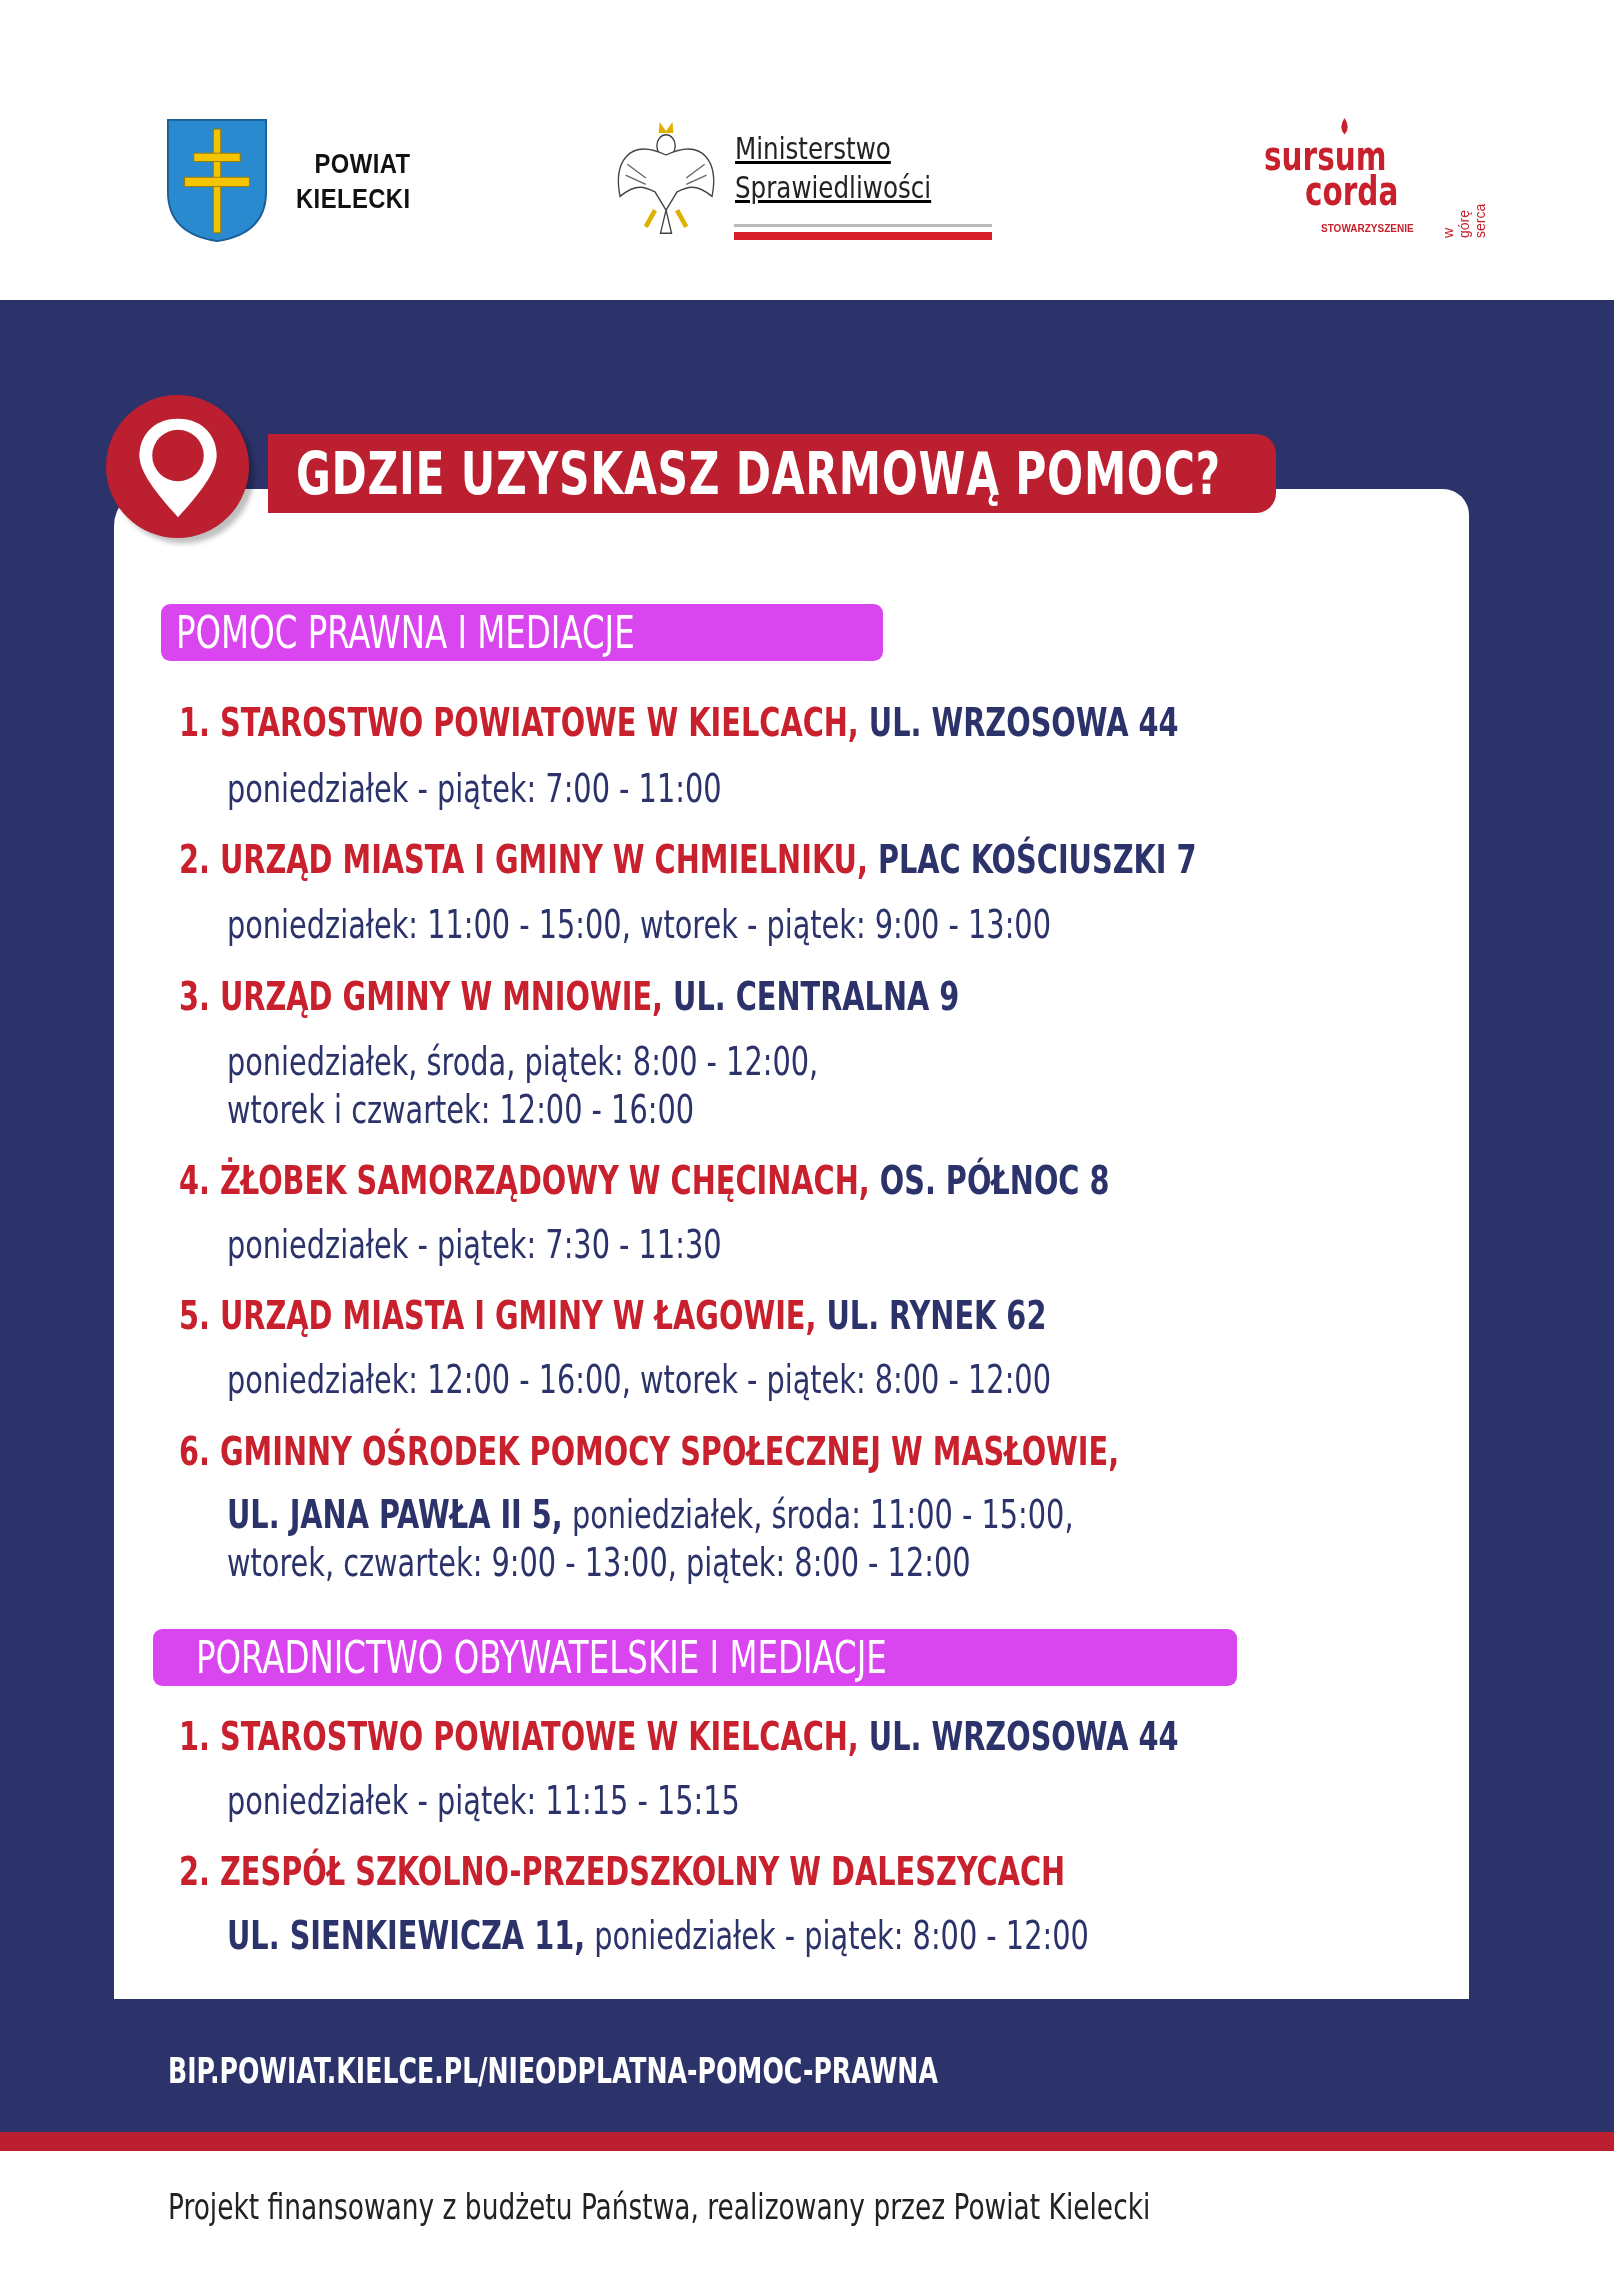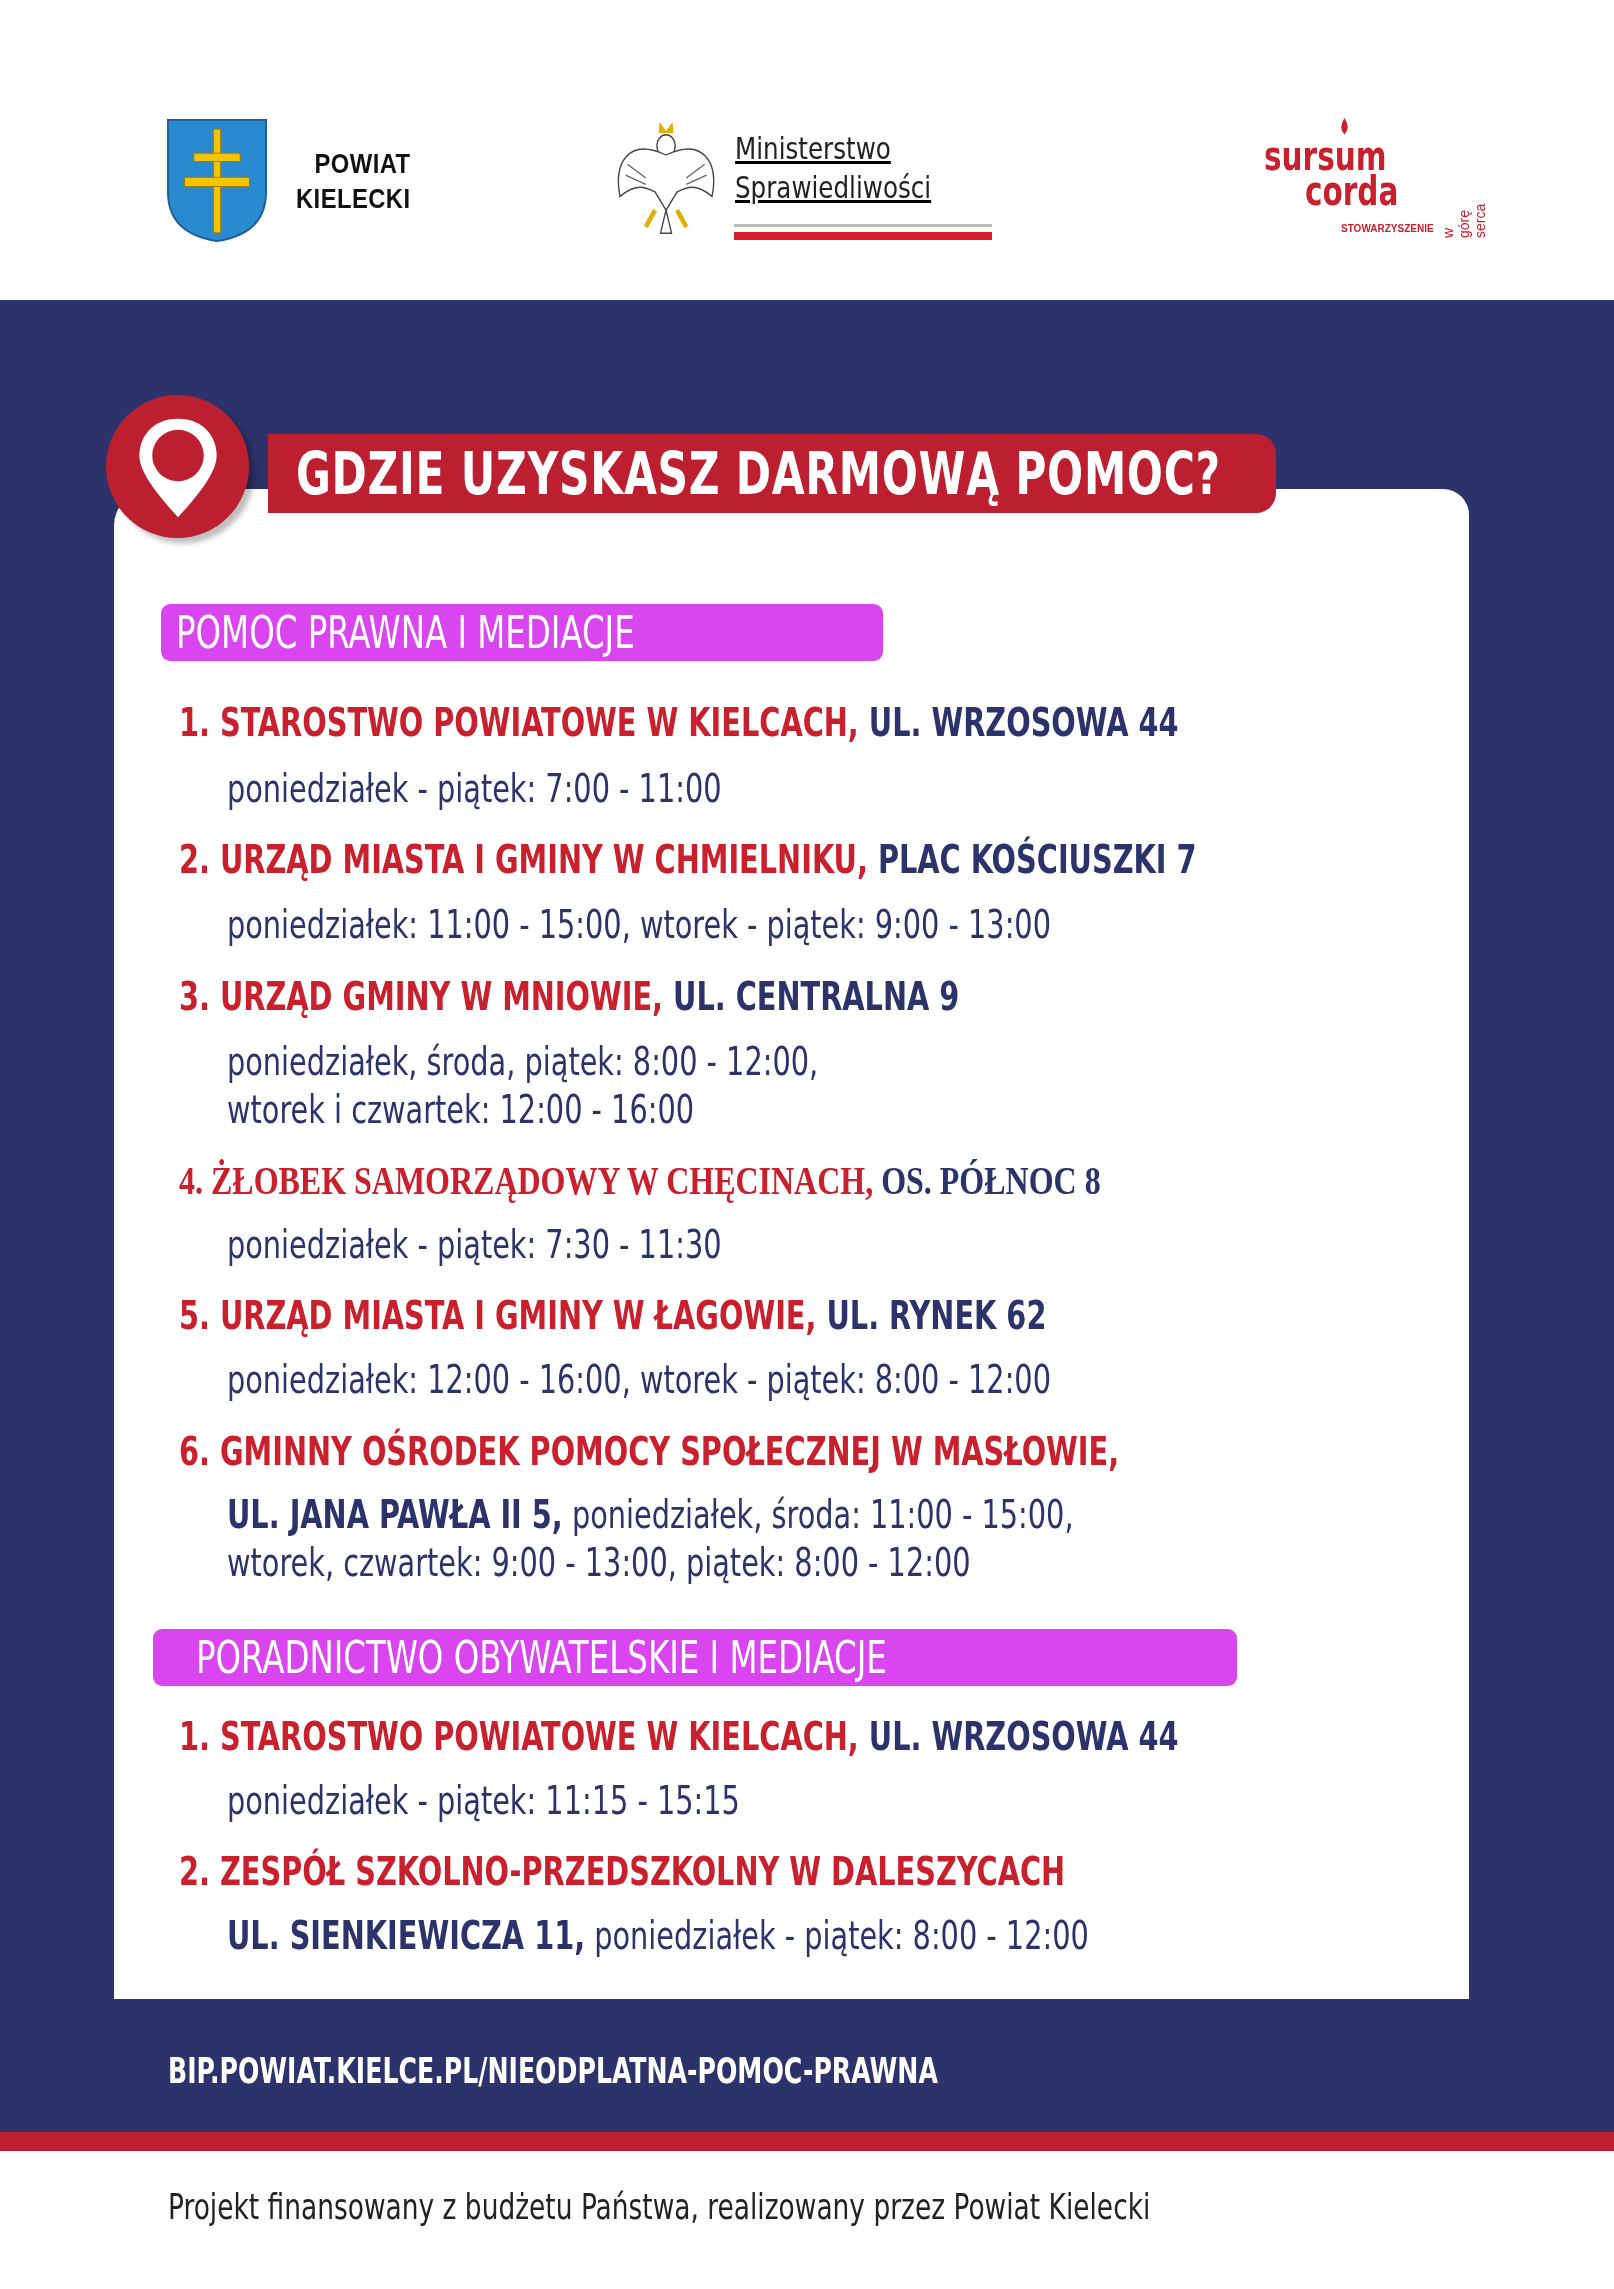--- a/index.html
+++ b/index.html
@@ -8,21 +8,21 @@
   .logo-pk{left:166px;top:118px;display:flex;align-items:center;gap:28px;text-align:right;}
   .shield{width:102px;height:125px;}
   .pk-text{font-family:"Liberation Sans",sans-serif;font-weight:bold;font-size:28px;line-height:35px;color:#111;letter-spacing:0.5px;transform:scaleX(0.85);transform-origin:left;}
   .logo-ms{left:609px;top:118px;display:flex;align-items:flex-start;gap:11px;text-decoration:underline;}
   .ms-text{font-family:"DejaVu Sans",sans-serif;font-size:30px;line-height:39px;color:#222;transform:scaleX(0.82);transform-origin:left;margin-top:11px;}
   .ms-lines{position:absolute;left:125px;top:106px;width:258px;}
   .ms-lines .g{height:2.8px;background:#bbb;margin-bottom:5.5px;}
   .ms-lines .r{height:7.4px;background:#d81e2a;}
   .logo-sc{left:1264px;top:118px;width:203px;height:125px;}
   .sc-word{font-family:"DejaVu Sans",sans-serif;font-weight:bold;color:#c8202c;font-size:41px;line-height:39px;transform:scaleX(0.72);transform-origin:left;position:absolute;}
-  .sc-small{font-family:"Liberation Sans",sans-serif;font-weight:bold;color:#c8202c;font-size:10px;position:absolute;margin-left:20px;}
+  .sc-small{font-family:"Liberation Sans",sans-serif;font-weight:bold;color:#c8202c;font-size:10px;position:absolute;}
   .sc-vert{font-family:"Liberation Sans",sans-serif;color:#c8202c;font-size:14px;position:absolute;transform:rotate(-90deg);transform-origin:left top;}
   .navy{left:0;top:300px;width:1614px;height:1832px;background:#2b336a;}
   .redstripe{left:0;top:2132px;width:1614px;height:18.5px;background:#bb1f30;}
   .card{left:114px;top:489px;width:1355px;height:1510px;background:#fff;border-radius:37px 26px 0 0;}
   .banner{left:268px;top:434px;width:1008px;height:79px;background:#bb1f30;border-radius:0 20px 20px 0;}
   .banner-title{position:absolute;left:28px;top:0;height:79px;line-height:79px;color:#fff;font-weight:bold;font-size:59px;white-space:nowrap;transform:scaleX(0.80);transform-origin:left;letter-spacing:0.9px;}
   .pin-circle{left:106px;top:395px;width:143px;height:143px;border-radius:50%;background:#bb1f30;box-shadow:5.5px 5.5px 5.5px rgba(0,0,0,0.25);}
   .pin-circle svg{position:absolute;left:26px;top:18.5px;}
   .sec-label{background:#d946ef;color:#fff;border-radius:9.2px;font-size:44px;height:57px;line-height:57px;white-space:nowrap;padding:0 14.8px;box-sizing:border-box;overflow:hidden;}
   .sec-label span{display:inline-block;transform:scaleX(0.82);transform-origin:left;}
@@ -104,21 +104,21 @@
   <div class="entry-head"><span>2.</span> <span>URZĄD MIASTA I GMINY W CHMIELNIKU,</span> <span class="addr">PLAC KOŚCIUSZKI 7</span></div>
 </div>
 <div class="abs entry-line" style="left:227px;top:902px;">poniedziałek: 11:00 - 15:00, wtorek - piątek: 9:00 - 13:00</div>
 
 <div class="abs" style="left:179px;top:974px;">
   <div class="entry-head"><span>3.</span> <span>URZĄD GMINY W MNIOWIE,</span> <span class="addr">UL. CENTRALNA 9</span></div>
 </div>
 <div class="abs entry-line" style="left:227px;top:1039px;">poniedziałek, środa, piątek: 8:00 - 12:00,</div>
 <div class="abs entry-line" style="left:227px;top:1087px;">wtorek i czwartek: 12:00 - 16:00</div>
 
-<div class="abs" style="left:179px;top:1158px;font-family:Liberation Serif, serif;">
+<div class="abs" style="left:179px;top:1158px;">
   <div class="entry-head"><span>4.</span> <span>ŻŁOBEK SAMORZĄDOWY W CHĘCINACH,</span> <span class="addr">OS. PÓŁNOC 8</span></div>
 </div>
 <div class="abs entry-line" style="left:227px;top:1222px;">poniedziałek - piątek: 7:30 - 11:30</div>
 
 <div class="abs" style="left:179px;top:1293px;">
   <div class="entry-head"><span>5.</span> <span>URZĄD MIASTA I GMINY W ŁAGOWIE,</span> <span class="addr">UL. RYNEK 62</span></div>
 </div>
 <div class="abs entry-line" style="left:227px;top:1357px;">poniedziałek: 12:00 - 16:00, wtorek - piątek: 8:00 - 12:00</div>
 
 <div class="abs" style="left:179px;top:1429px;">

